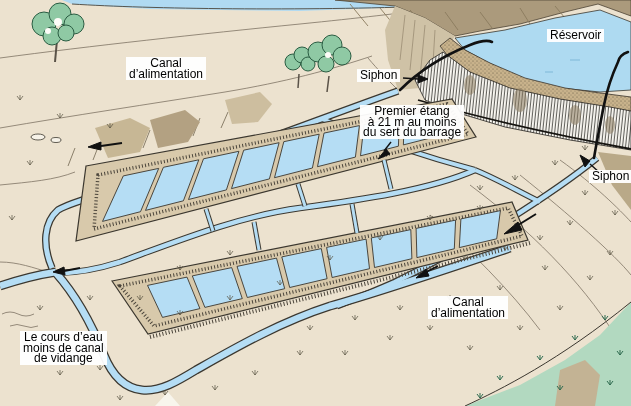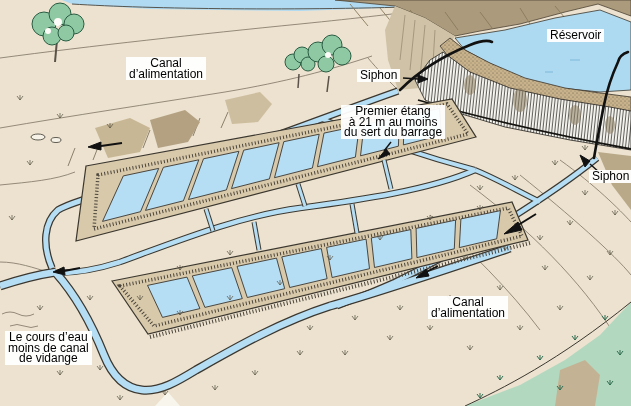--- a/index.html
+++ b/index.html
@@ -283,28 +283,28 @@
         <path d="M 480,398 l -3,-4 M 480,398 l 0,-5 M 480,398 l 3,-4" stroke="#2e6b4f" fill="none" stroke-width="1"></path>
       </g>
 </svg>
 
 <div class="lbl" style="left:126px;top:57px">
   <div>Canal</div>
   <div>d’alimentation</div>
 </div>
 <div class="lbl" style="left:357px;top:69px">Siphon</div>
 <div class="lbl" style="left:547px;top:29px">Réservoir</div>
-<div class="lbl" style="left:341px;top:105px">
+<div class="lbl" style="left:360px;top:105px">
   <div>Premier étang</div>
   <div>à 21 m au moins</div>
   <div>du sert du barrage</div>
 </div>
 <div class="lbl" style="left:589px;top:170px">Siphon</div>
 <div class="lbl" style="left:428px;top:296px">
   <div>Canal</div>
   <div>d’alimentation</div>
 </div>
-<div class="lbl" style="left:5px;top:331px">
+<div class="lbl" style="left:20px;top:331px">
   <div>Le cours d’eau</div>
   <div>moins de canal</div>
   <div>de vidange</div>
 </div>
 </div>
 
 </body></html>

